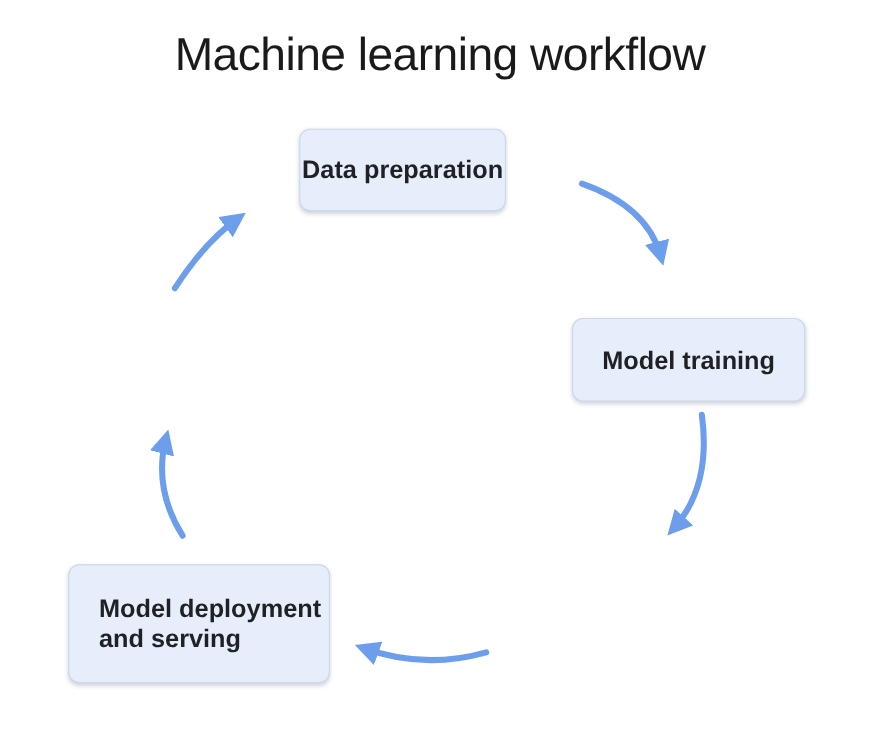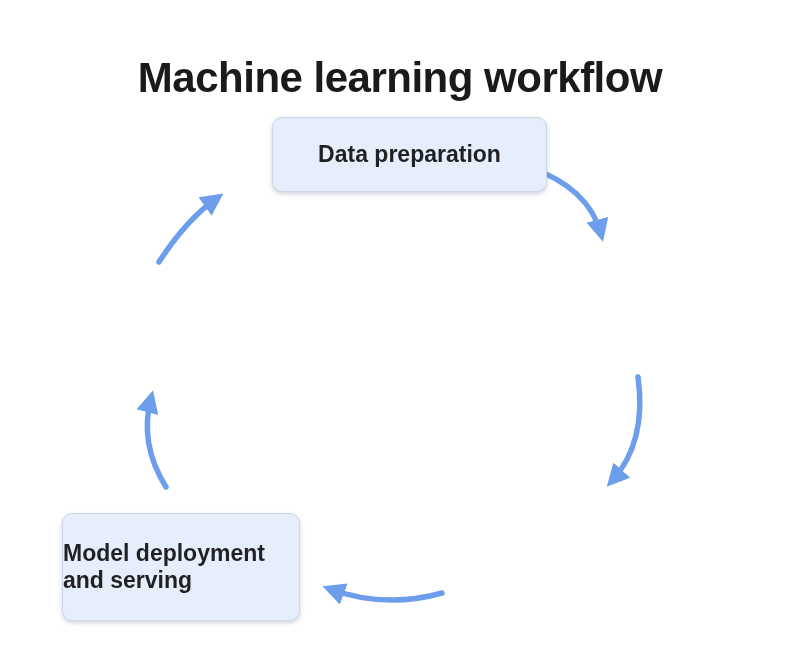--- a/index.html
+++ b/index.html
@@ -20,24 +20,23 @@
     font-family: "Liberation Sans", sans-serif;
     overflow: hidden;
   }
   .title {
     position: absolute;
     top: 26px;
     left: 0;
     width: 100%;
     text-align: center;
     font-size: 42px;
-    font-weight: 700;
+    font-weight: 400;
     letter-spacing: -0.5px;
     color: var(--title-text);
-    margin-top: 28px;
   }
   .node {
     position: absolute;
     background: var(--box-fill);
     border: 1px solid var(--box-border);
     border-radius: 10px;
     box-shadow: 0 2px 4px rgba(96, 108, 136, 0.30);
     display: flex;
     align-items: center;
     justify-content: center;
@@ -45,24 +44,24 @@
   .node-label {
     font-size: 23px;
     font-weight: 700;
     line-height: 27px;
     color: var(--label-text);
     white-space: pre-line;
     text-align: center;
   }
   .node.align-left { justify-content: flex-start; }
   .node.align-left .node-label { text-align: left; }
-  #node-data-preparation { left: 272px; top: 117px; width: 275px; height: 75px; }
+  #node-data-preparation { left: 272px; top: 117px; width: 188px; height: 75px; }
   #node-model-training   { left: 520px; top: 289px; width: 212px; height: 76px; }
   #node-model-evaluation { left: 465px; top: 513px; width: 236px; height: 108px; padding-left: 29px; }
-  #node-model-deployment { left: 62px;  top: 513px; width: 238px; height: 108px; }
+  #node-model-deployment { left: 62px;  top: 513px; width: 238px; height: 108px; padding-left: 27px; }
   #node-model-monitoring { left: 38px;  top: 289px; width: 235px; height: 79px; }
   svg.arrow-layer {
     position: absolute;
     left: 0; top: 0;
     width: 800px; height: 669px;
     pointer-events: none;
   }
   svg.arrow-layer path.arrow {
     fill: none;
     stroke: var(--arrow);
@@ -88,20 +87,23 @@
     <path class="arrow" d="M 638 377 Q 647 442 612 481" marker-end="url(#ah)"></path>
     <path class="arrow" d="M 442 593 Q 385 609 330 589" marker-end="url(#ah)"></path>
     <path class="arrow" d="M 166 487 Q 139 444 151 398" marker-end="url(#ah)"></path>
     <path class="arrow" d="M 159 262 Q 186 220 217 198" marker-end="url(#ah)"></path>
   </svg>
 
   <div class="node" id="node-data-preparation">
     <span class="node-label">Data preparation</span>
   </div>
 
+  <div class="node" id="node-model-training">
+    <span class="node-label">Model training</span>
+  </div>
 
 
   <div class="node align-left" id="node-model-deployment">
     <span class="node-label">Model deployment
 and serving</span>
   </div>
 
 
 </div>
 

